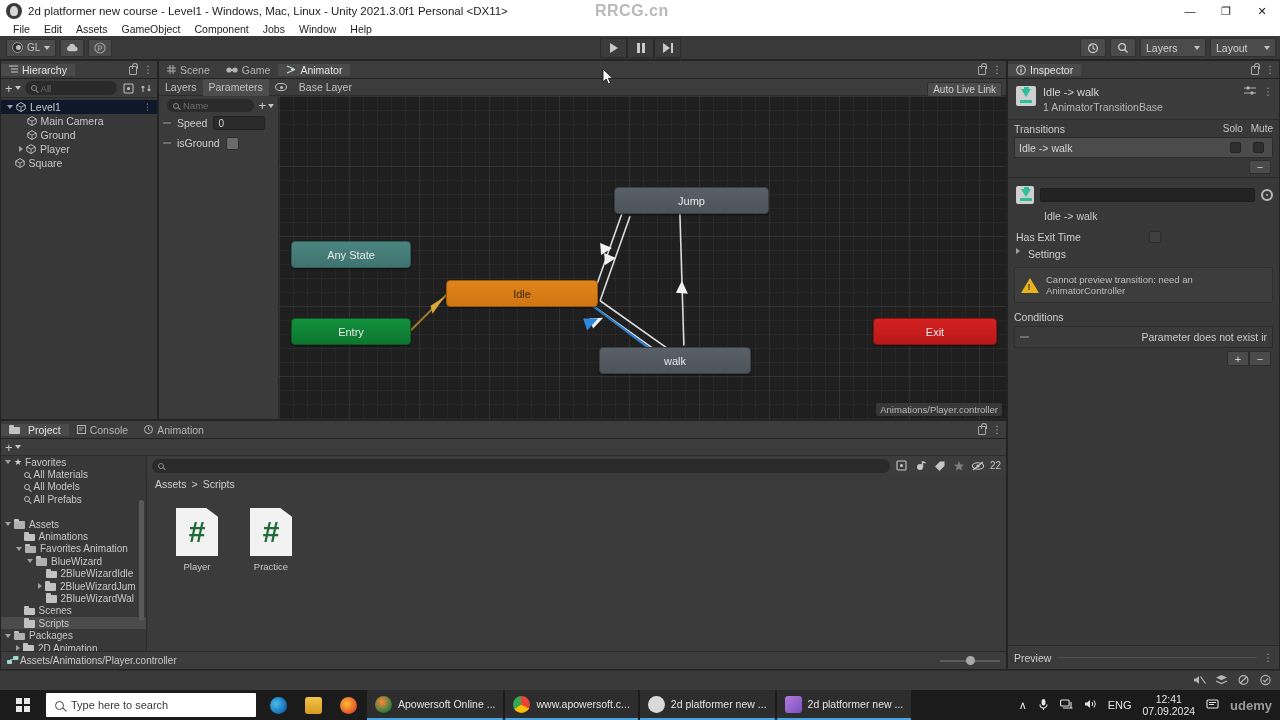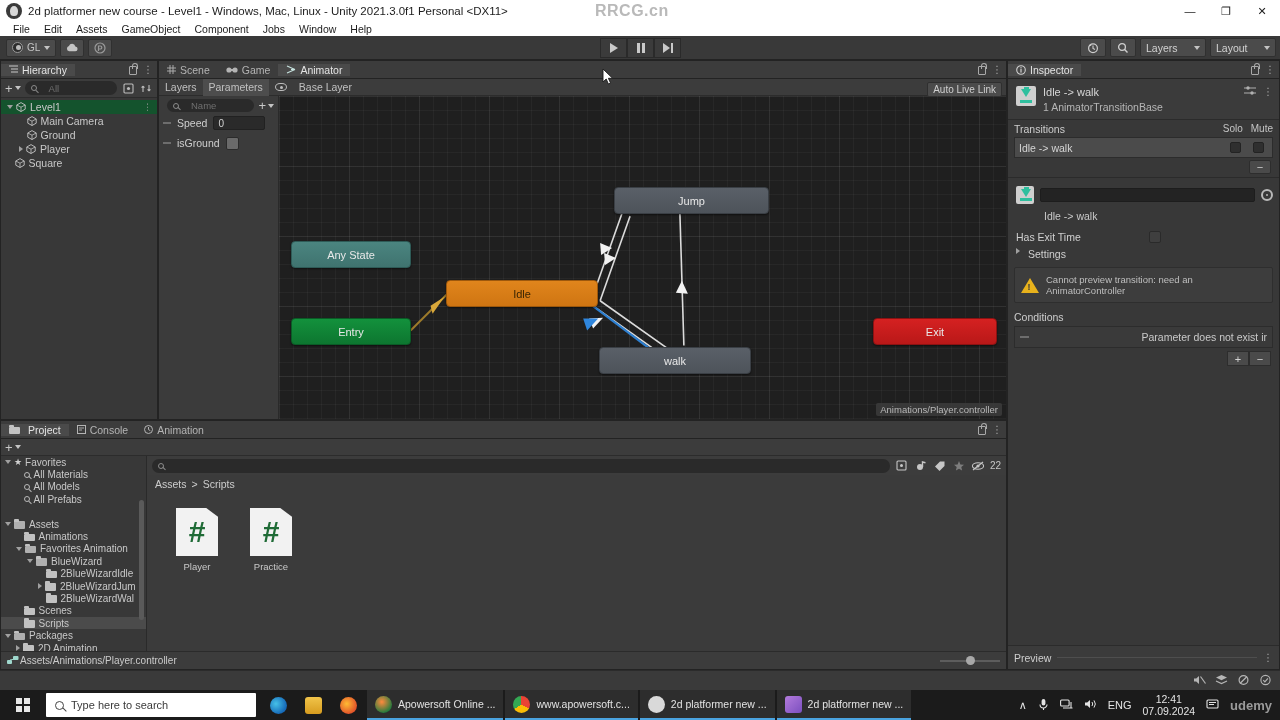--- a/index.html
+++ b/index.html
@@ -107,28 +107,28 @@
   .lock-ic:before { content:""; position:absolute; left:1.5px; top:-4px; width:4px;height:5px;
       border:1.3px solid #a9a9a9; border-bottom:none; border-radius: 3px 3px 0 0; }
   .dots-ic { color:#a9a9a9; font-size: 10px; line-height: 8px; letter-spacing: 0; }
 
   
   #hierarchy { left: 0; top: 60px; width: 158px; height: 360px; }
   .hier-toolbar { height: 19px; background: #3c3c3c; display: flex; align-items: center; gap: 4px; padding: 0 4px; border-bottom: 1px solid #2c2c2c; }
   .plus-btn { color:#c8c8c8; font-size: 13px; display:flex; align-items:center; gap:2px; }
   .srch {
     flex: 1; height: 14px; background: #2a2a2a; border-radius: 7px; display: flex; align-items: center;
-    padding: 0 6px; gap: 12px; color: #6f6f6f; font-size: 9.5px;
+    padding: 0 6px; gap: 4px; color: #6f6f6f; font-size: 9.5px;
   }
   .mag { width: 6px;height:6px;border:1.2px solid #8a8a8a;border-radius:50%; position:relative; flex:none; }
   .mag:after { content:"";position:absolute;right:-3px;bottom:-2px;width:4px;height:1.2px;background:#8a8a8a;transform:rotate(45deg); }
   .hier-icon-btn { width: 14px;height:14px;display:flex;align-items:center;justify-content:center;color:#bdbdbd;font-size:10px; }
   .hier-rows { padding-top: 2px; }
   .hrow { height: 14px; display: flex; align-items: center; font-size: 10.5px; color: #c8c8c8; padding-left: 6px; }
-  .hrow.sel { background: #14532d; }
+  .hrow.sel { background: #0f172a; }
   .arrow-r { width: 0; height: 0; border-top: 3.2px solid transparent; border-bottom: 3.2px solid transparent; border-left: 4.5px solid #a0a0a0; margin-right: 3px; }
   .arrow-d { width: 0; height: 0; border-left: 3.2px solid transparent; border-right: 3.2px solid transparent; border-top: 4.5px solid #a0a0a0; margin-right: 3px; }
   .arrow-sp { width: 4.5px; margin-right: 3px; }
   .cube-ic { width: 10px;height:10px;margin-right:4px; flex:none; }
   .hrow .more { margin-left: auto; margin-right: 5px; color:#9a9a9a; font-size: 9px; }
 
   
   #animator { left: 158px; top: 60px; width: 849px; height: 360px; }
   .anim-subbar { height: 17px; background: #3c3c3c; display: flex; align-items: center; border-bottom:1px solid #2c2c2c; }
   .anim-subbar .sb {

